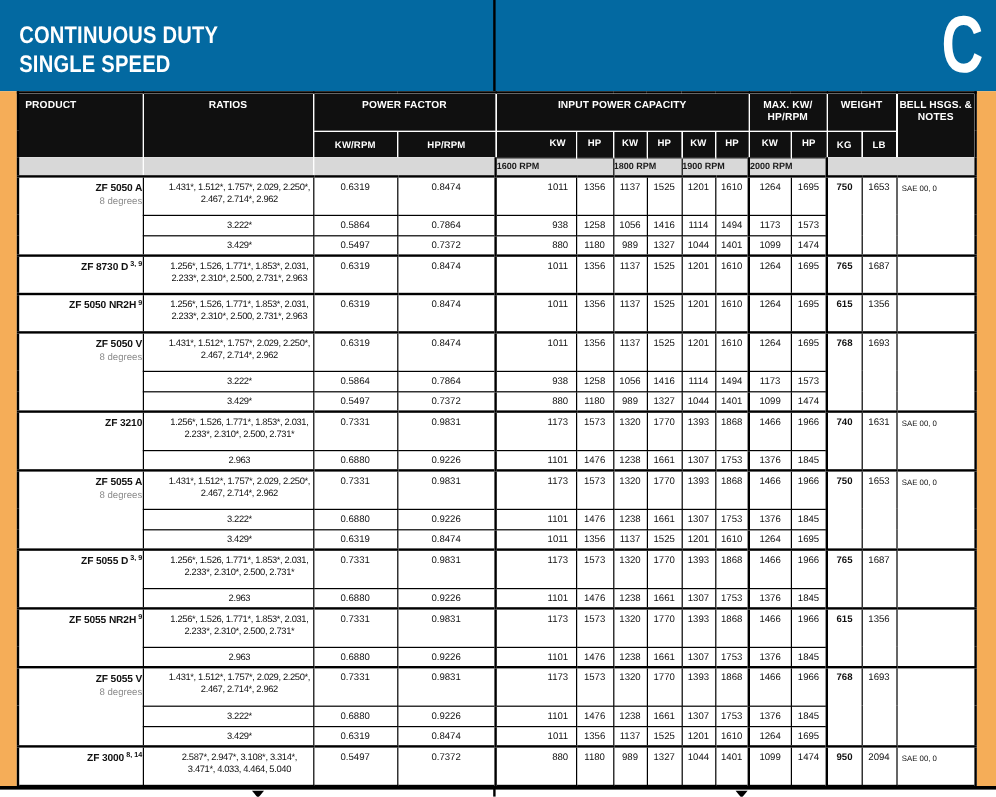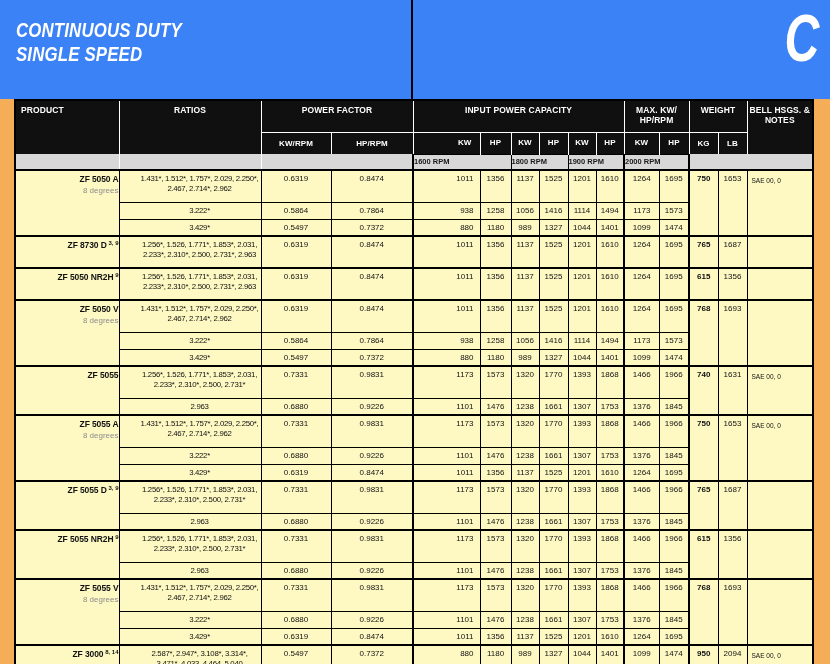--- a/index.html
+++ b/index.html
@@ -2,35 +2,35 @@
 <html><head>
 <meta charset="utf-8">
 <style>
   html,body{margin:0;padding:0;}
   body{
     width:830px;height:664px;position:relative;overflow:hidden;
     background:#ffffff;font-family:"Liberation Sans", sans-serif;
     -webkit-font-smoothing:antialiased;
   }
   
-  .banner{height:99px;background:#3b82f6;position:relative;z-index:0;font-style:italic;}
+  .banner{height:76px;background:#0369a1;position:relative;z-index:0;}
   .banner-title{
     position:absolute;left:16px;top:18px;color:#fff;font-weight:bold;
     font-size:20px;line-height:24px;letter-spacing:.2px;
     transform:scaleX(.84);transform-origin:left top;white-space:nowrap;
   }
   .banner-letter{
     position:absolute;right:11px;top:2px;color:#fff;font-weight:bold;
     font-size:67px;line-height:72px;transform:scaleX(.72);transform-origin:right top;
   }
   
   .vline{position:absolute;left:411px;top:0;width:2px;height:664px;background:#000;z-index:1;}
   
   .table-wrap{position:relative;z-index:2;background:#F5AD58;padding:0 18px 0 14px;box-sizing:border-box;width:830px;}
-  table{border-collapse:collapse;table-layout:fixed;width:798px;background:#fef9c3;border:2px solid #000;border-bottom:0;}
+  table{border-collapse:collapse;table-layout:fixed;width:798px;background:#ffffff;border:2px solid #000;border-bottom:0;}
   th,td{box-sizing:border-box;overflow:hidden;}
   
   thead th{
     background:#101010;color:#fff;border:0;border-left:1px solid #fff;
     font-weight:bold;font-size:8.5px;line-height:9.5px;vertical-align:top;
     padding:5px 1px 0 1px;text-align:center;letter-spacing:.1px;
   }
   thead th.first{border-left:0;}
   thead th.product-h{text-align:left;padding-left:5px;}
   thead tr.h1{height:32px;}
@@ -256,21 +256,21 @@
           <td class="v v0">880</td>
           <td class="v">1180</td>
           <td class="v">989</td>
           <td class="v">1327</td>
           <td class="v">1044</td>
           <td class="v">1401</td>
           <td class="v v6">1099</td>
           <td class="v">1474</td>
         </tr>
         <tr class="tall group-start">
-          <td class="product-cell" rowspan="2"><span class="pname">ZF 5055</span></td>
+          <td class="product-cell" rowspan="2"><span class="pname">ZF 3210</span></td>
           <td class="ratios">1.256*, 1.526, 1.771*, 1.853*, 2.031, 2.233*, 2.310*, 2.500, 2.731*</td>
           <td class="pf">0.7331</td>
           <td class="pf">0.9831</td>
           <td class="v v0">1173</td>
           <td class="v">1573</td>
           <td class="v">1320</td>
           <td class="v">1770</td>
           <td class="v">1393</td>
           <td class="v">1868</td>
           <td class="v v6">1466</td>

